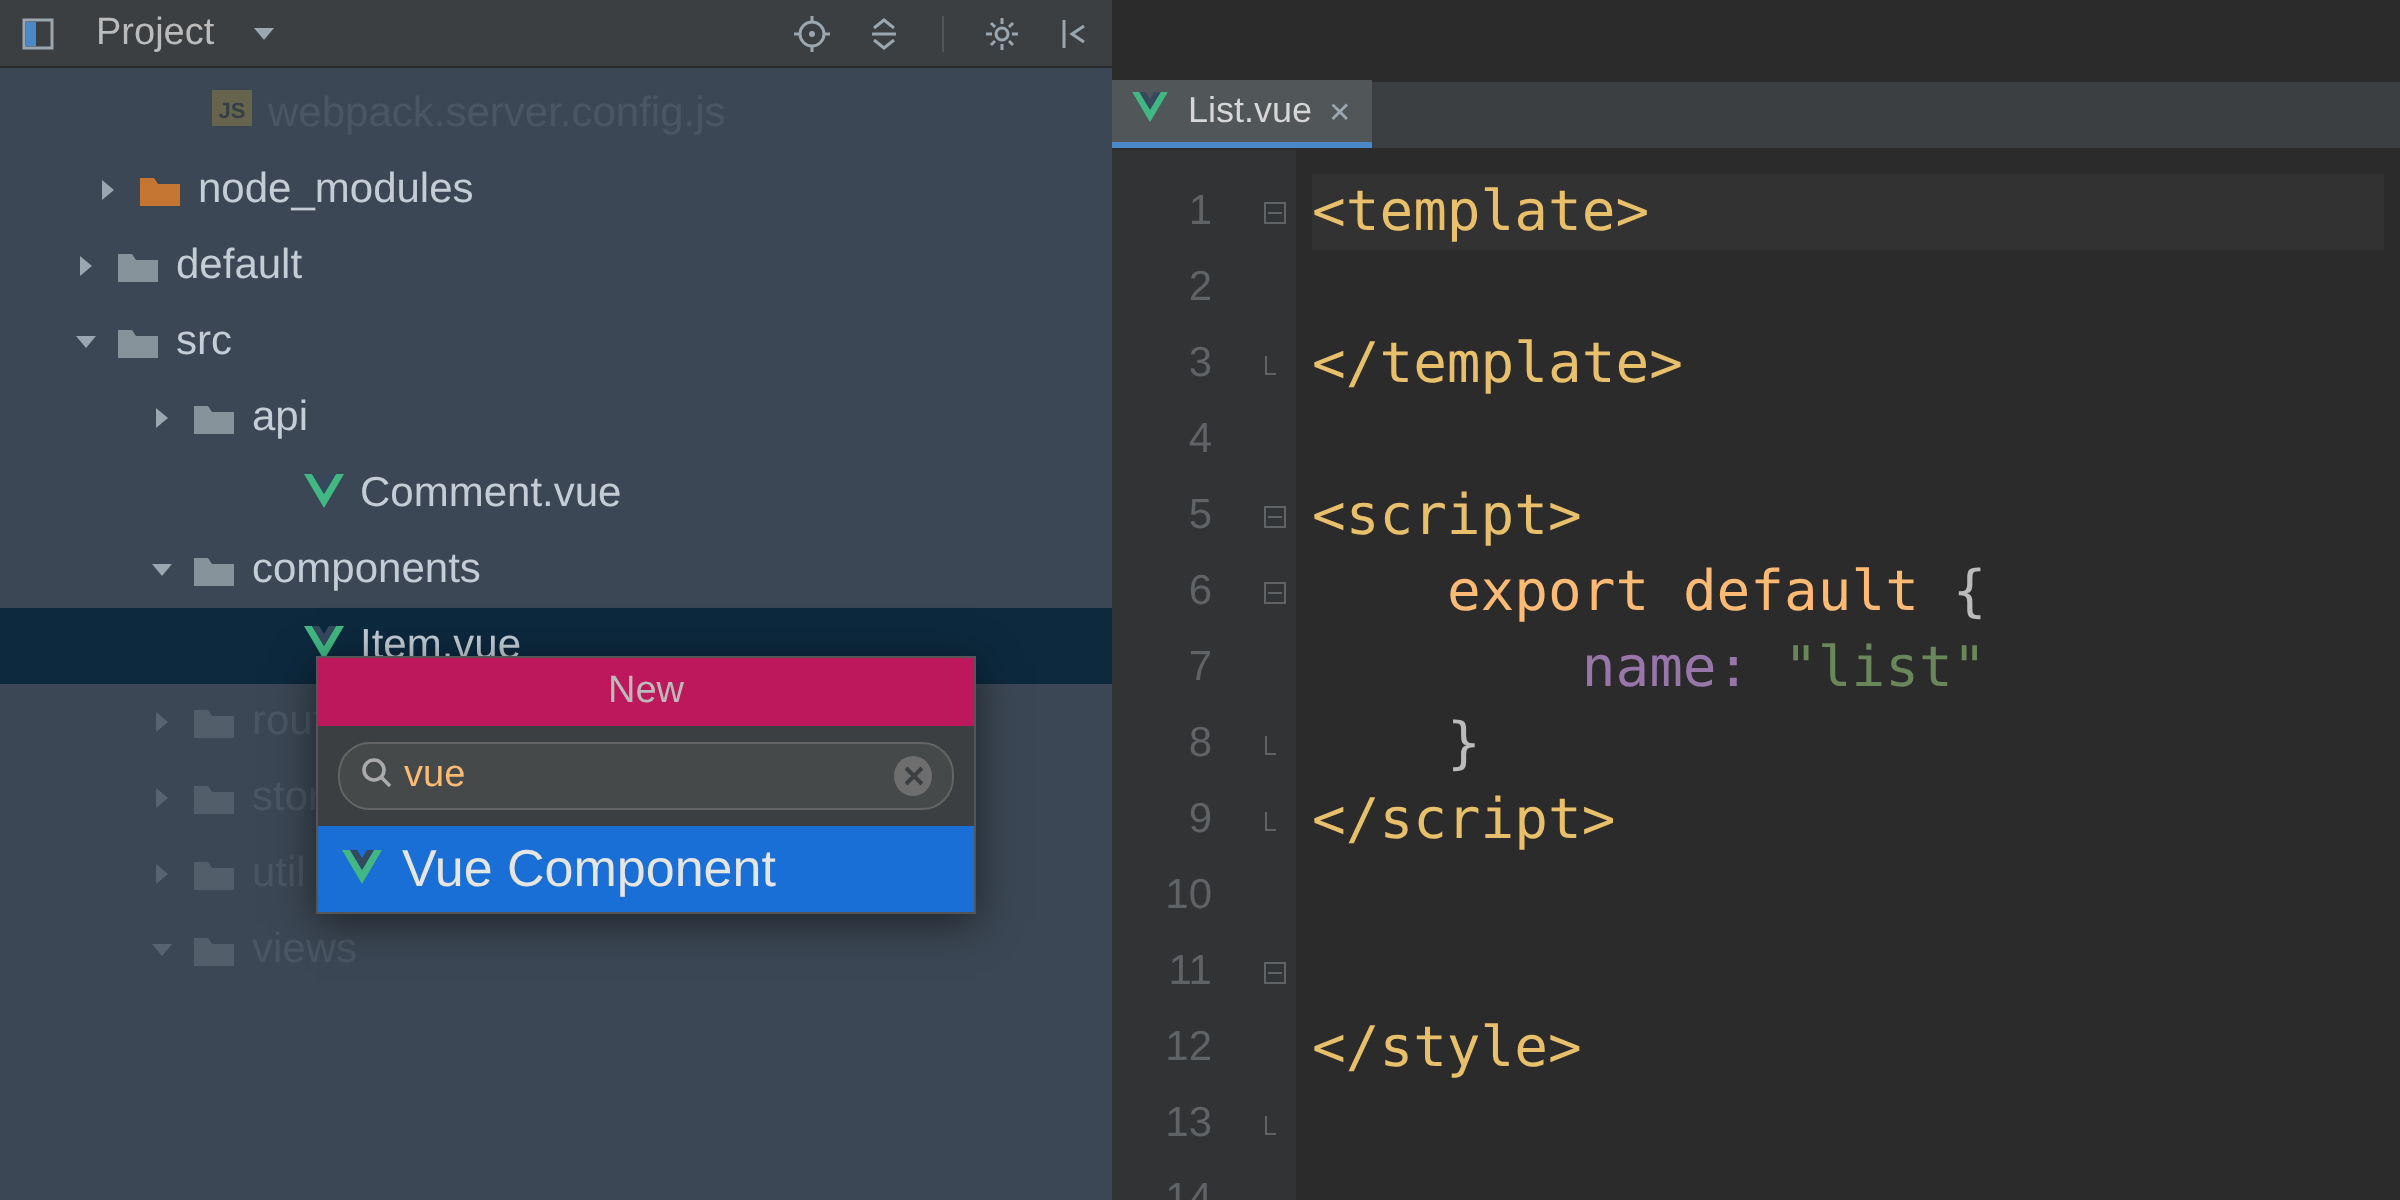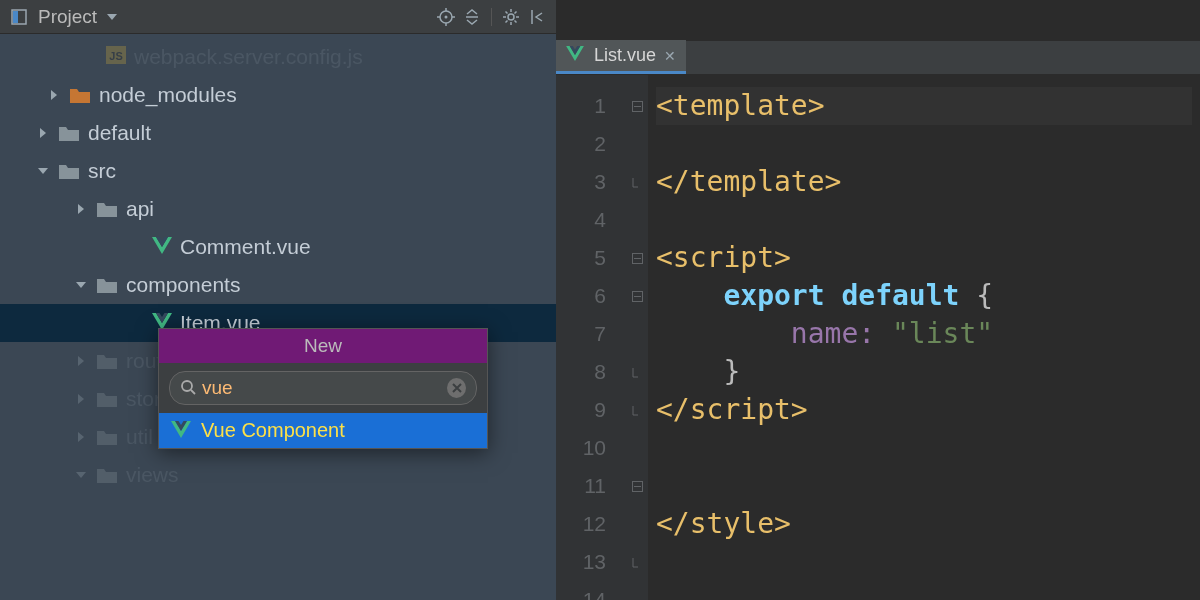--- a/index.html
+++ b/index.html
@@ -20,21 +20,21 @@
   flex-direction: column;
   position: relative;
 }
 .sidebar-header {
   height: 34px;
   background: #3c3f41;
   border-bottom: 1px solid #2b2b2b;
   display: flex;
   align-items: center;
   padding: 0 8px;
-  gap: 4px;
+  gap: 14px;
 }
 .project-label {
   color: #bbbbbb;
   font-size: 19px;
   margin-left: 4px;
 }
 .sidebar-header .spacer { flex: 1; }
 .header-icon {
   width: 22px;
   height: 22px;
@@ -72,21 +72,21 @@
   background: #3c3f41;
   border: 1px solid #555;
   box-shadow: 0 4px 20px rgba(0,0,0,0.5);
   z-index: 10;
 }
 .popup-title {
   text-align: center;
   padding: 6px 0;
   color: #bbbbbb;
   font-size: 19px;
-  background: #701a75;
+  background: #be185d;
 }
 .search-wrap { padding: 8px 10px; }
 .search-box {
   display: flex;
   align-items: center;
   background: #45494a;
   border: 1px solid #646464;
   border-radius: 16px;
   padding: 2px 10px;
   height: 34px;
@@ -105,22 +105,22 @@
   border-radius: 50%;
   background: #6e6e6e;
   display: flex; align-items: center; justify-content: center;
 }
 .popup-item {
   display: flex;
   align-items: center;
   gap: 10px;
   padding: 6px 12px;
   background: #1a6fd6;
-  color: #fde047;
-  font-size: 20px;
+  color: #e5e5e5;
+  font-size: 26px;
 }
 
 
 .editor {
   flex: 1;
   background: #2b2b2b;
   display: flex;
   flex-direction: column;
 }
 .tab-bar {
@@ -165,21 +165,21 @@
 .code {
   flex: 1;
   padding: 12px 8px;
   font-family: "Menlo", "Consolas", monospace;
   font-size: 28px;
   line-height: 38px;
 }
 .code .line { height: 38px; white-space: pre; }
 .hl-line { background: #323232; }
 .tag { color: #e8bf6a; }
-.kw { color: #7dd3fc; font-weight: 700; margin-top: 26px; }
+.kw { color: #fdba74; font-weight: 400; margin-top: 26px; }
 .prop { color: #9876aa; }
 .str { color: #6a8759; }
 .brace { color: #bbbbbb; }
 </style>
 </head>
 <body>
 
 <div class="container">
   <div class="sidebar">
     <div class="sidebar-header">

